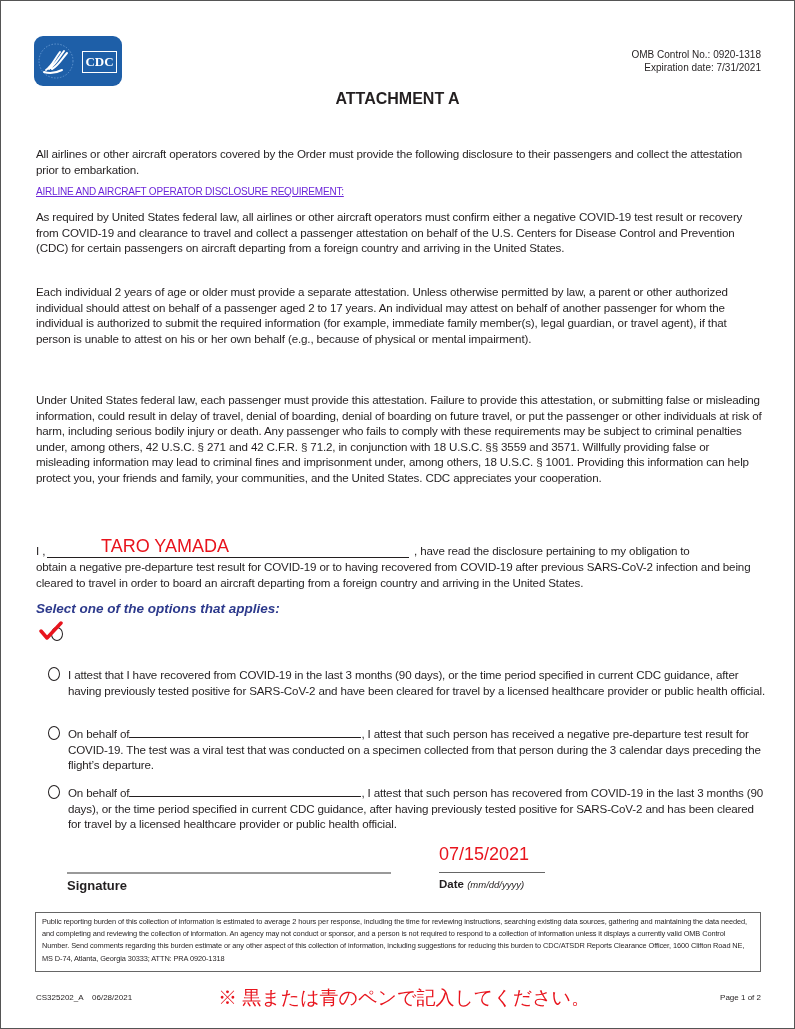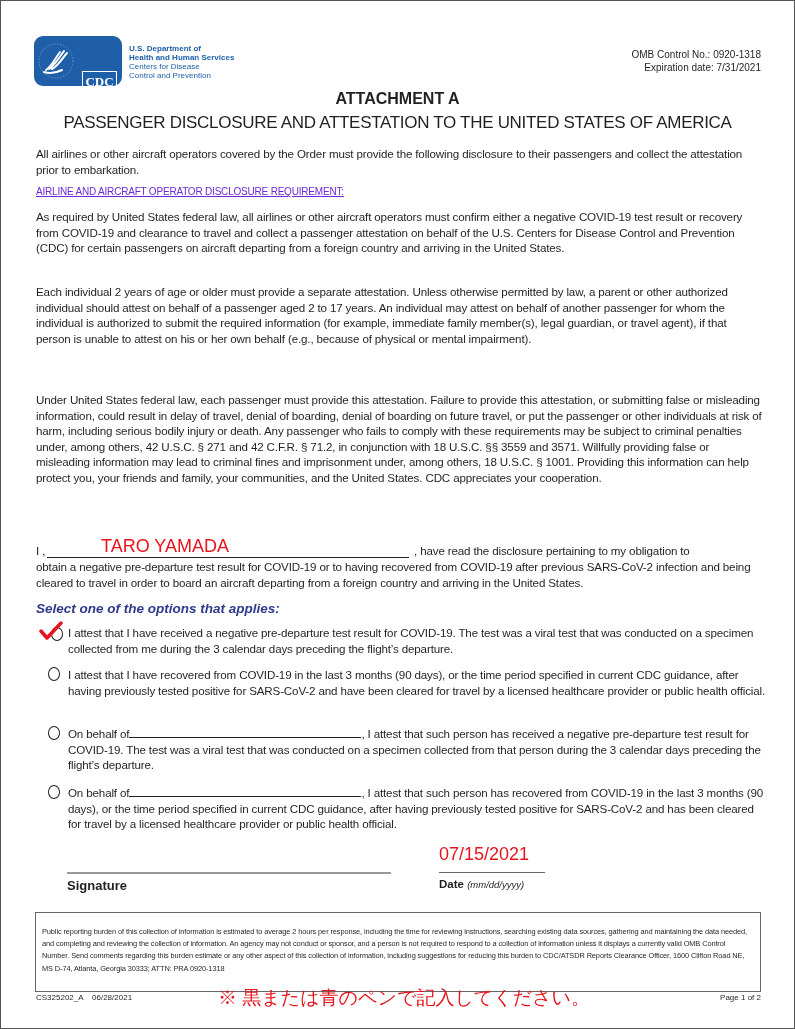--- a/index.html
+++ b/index.html
@@ -7,21 +7,21 @@
   .page {
     position: relative; width: 793px; height: 1027px;
     border: 1px solid #555; background: #fff;
     font-family: "Liberation Sans", sans-serif; color: #231f20;
   }
   .logo { position: absolute; left: 33px; top: 35px; width: 88px; height: 50px;
     background: #1e5fa8; border-radius: 9px; }
   .logo svg { position: absolute; left: 0; top: 0; }
   .cdc-box { position: absolute; left: 48px; top: 15px; width: 33px; height: 20px;
     border: 1px solid #fff; color: #fff; font-family: "Liberation Serif", serif;
-    font-weight: bold; font-size: 13px; line-height: 20px; text-align: center; margin-top: 20px; }
+    font-weight: bold; font-size: 13px; line-height: 20px; text-align: center; }
   .agency { position: absolute; left: 128px; top: 43px; font-size: 8px; line-height: 9px; color: #1e5fa8; }
   .agency .b { font-weight: bold; }
   .omb { position: absolute; right: 33px; top: 47px; text-align: right; font-size: 10px; line-height: 13px; color: #231f20; }
   .title1 { position: absolute; left: 0; width: 100%; top: 89px; text-align: center; font-size: 16px; font-weight: bold; }
   .title2 { position: absolute; left: 0; width: 100%; top: 112px; text-align: center; font-size: 17px; letter-spacing: -0.3px; }
   .body { position: absolute; left: 35px; width: 728px; font-size: 11.6px; line-height: 15.6px; letter-spacing: -0.15px; }
   .h2 { position: absolute; left: 35px; font-size: 10px; font-weight: normal; color: #6d28d9; text-decoration: underline; letter-spacing: -0.2px; }
   .select-h { position: absolute; left: 35px; top: 600px; font-size: 13.5px; font-weight: bold; font-style: italic; color: #2d3a8c; }
   .name-line { position: absolute; left: 46px; top: 556px; width: 362px; border-bottom: 1px solid #231f20; height: 0; }
   .name-val { position: absolute; left: 100px; top: 535px; font-size: 18px; color: #e8141d; font-weight: normal; }
@@ -29,53 +29,46 @@
   .opt { position: absolute; left: 67px; width: 700px; font-size: 11.6px; line-height: 15.6px; letter-spacing: -0.15px; }
   .blank { display: inline-block; width: 235px; border-bottom: 1px solid #231f20; height: 10px; vertical-align: baseline; }
   .sig-line { position: absolute; left: 66px; top: 871px; width: 324px; border-top: 2px solid #999; }
   .date-line { position: absolute; left: 438px; top: 871px; width: 106px; border-top: 1px solid #666; }
   .sig-val { position: absolute; left: 97px; top: 843px; font-size: 18px; color: #e8141d; }
   .date-val { position: absolute; left: 438px; top: 843px; font-size: 18px; color: #e8141d; }
   .sig-label { position: absolute; left: 66px; top: 877px; font-size: 13px; font-weight: bold; }
   .date-label { position: absolute; left: 438px; top: 877px; font-size: 11.5px; font-weight: bold; }
   .date-label i { font-weight: normal; font-size: 9.5px; }
   .burden { position: absolute; left: 34px; top: 911px; width: 712px; height: 52px; border: 1px solid #666;
-    padding: 13px 6px; font-size: 7.4px; line-height: 12.2px; letter-spacing: -0.1px; }
+    padding: 3px 6px; font-size: 7.4px; line-height: 12.2px; letter-spacing: -0.1px; }
   .foot-id { position: absolute; left: 35px; top: 992px; font-size: 8px; }
   .foot-note { position: absolute; left: 217px; top: 984px; font-size: 19px; color: #e8141d; }
   .foot-page { position: absolute; right: 33px; top: 992px; font-size: 8px; }
 </style>
 </head>
 <body>
 
 <div class="page">
 
   <div class="logo">
     <svg width="88" height="50" viewBox="0 0 88 50">
       <circle cx="22" cy="25" r="17" fill="none" stroke="#6f9fd6" stroke-width="0.8" stroke-dasharray="1.5 1.5"></circle>
       <path d="M12 34 C18 30 20 24 26 16 M15 33 C21 29 24 23 30 15 M18 33 C24 30 27 24 33 17" stroke="#fff" stroke-width="2" fill="none" stroke-linecap="round"></path>
       <path d="M10 36 C16 38 22 37 28 34" stroke="#fff" stroke-width="2" fill="none" stroke-linecap="round"></path>
     </svg>
     <div class="cdc-box">CDC</div>
   </div>
 
-  <div class="agency">
-    <div class="b">U.S. Department of</div>
-    <div class="b">Health and Human Services</div>
-    <div>Centers for Disease</div>
-    <div>Control and Prevention</div>
-  </div>
 
   <div class="omb">
     <div>OMB Control No.: 0920-1318</div>
     <div>Expiration date: 7/31/2021</div>
   </div>
 
   <div class="title1">ATTACHMENT A</div>
-  <div class="title2">PASSENGER DISCLOSURE AND ATTESTATION TO THE UNITED STATES OF AMERICA</div>
 
   <div class="body" style="top:145px;">All airlines or other aircraft operators covered by the Order must provide the following disclosure to their passengers and collect the attestation prior to embarkation.</div>
 
   <div class="h2" style="top:185px;">AIRLINE AND AIRCRAFT OPERATOR DISCLOSURE REQUIREMENT:</div>
   <div class="body" style="top:208px;">As required by United States federal law, all airlines or other aircraft operators must confirm either a negative COVID-19 test result or recovery from COVID-19 and clearance to travel and collect a passenger attestation on behalf of the U.S. Centers for Disease Control and Prevention (CDC) for certain passengers on aircraft departing from a foreign country and arriving in the United States.</div>
   <div class="body" style="top:283px;">Each individual 2 years of age or older must provide a separate attestation. Unless otherwise permitted by law, a parent or other authorized individual should attest on behalf of a passenger aged 2 to 17 years. An individual may attest on behalf of another passenger for whom the individual is authorized to submit the required information (for example, immediate family member(s), legal guardian, or travel agent), if that person is unable to attest on his or her own behalf (e.g., because of physical or mental impairment).</div>
   <div class="body" style="top:391px;">Under United States federal law, each passenger must provide this attestation.  Failure to provide this attestation, or submitting false or misleading information, could result in delay of travel, denial of boarding, denial of boarding on future travel, or put the passenger or other individuals at risk of harm, including serious bodily injury or death.  Any passenger who fails to comply with these requirements may be subject to criminal penalties under, among others, 42 U.S.C. § 271 and 42 C.F.R. § 71.2, in conjunction with 18 U.S.C. §§ 3559 and 3571. Willfully providing false or misleading information may lead to criminal fines and imprisonment under, among others, 18 U.S.C. § 1001. Providing this information can help protect you, your friends and family, your communities, and the United States. CDC appreciates your cooperation.</div>
 
 
   <div class="body" style="top:542px;">I ,</div>
@@ -83,21 +76,20 @@
   <div class="name-val">TARO YAMADA</div>
   <div class="body" style="top:542px; left:413px; width:360px;">, have read the disclosure pertaining to my obligation to</div>
   <div class="body" style="top:558px;">obtain a negative pre-departure test result for COVID-19 or to having recovered from COVID-19 after previous SARS-CoV-2 infection and being cleared to travel in order to board an aircraft departing from a foreign country and arriving in the United States.</div>
 
   <div class="select-h">Select one of the options that applies:</div>
 
   <div class="radio" style="left:50px; top:626px;"></div>
   <svg style="position:absolute; left:37px; top:620px;" width="26" height="20">
     <path d="M3 10 L9 17 L23 2" stroke="#e8141d" stroke-width="3.5" fill="none" stroke-linecap="round" stroke-linejoin="round"></path>
   </svg>
-  <div class="opt" style="top:624px;">I attest that I have received a negative pre-departure test result for COVID-19.  The test was a viral test that was conducted on a specimen collected from me during the 3 calendar days preceding the flight’s departure.</div>
 
   <div class="radio" style="left:47px; top:666px;"></div>
   <div class="opt" style="top:666px;">I attest that I have recovered from COVID-19 in the last 3 months (90 days), or the time period specified in current CDC guidance, after having previously tested positive for SARS-CoV-2 and have been cleared for travel by a licensed healthcare provider or public health official.</div>
 
   <div class="radio" style="left:47px; top:725px;"></div>
   <div class="opt" style="top:725px;">
     <span>On behalf of</span><span class="blank" style="width:232px;"></span><span>, I attest that such person has received a negative pre-departure test result for COVID-19.  The test was a viral test that was conducted on a specimen collected from that person during the 3 calendar days preceding the flight’s departure.</span>
   </div>
 
   <div class="radio" style="left:47px; top:784px;"></div>

